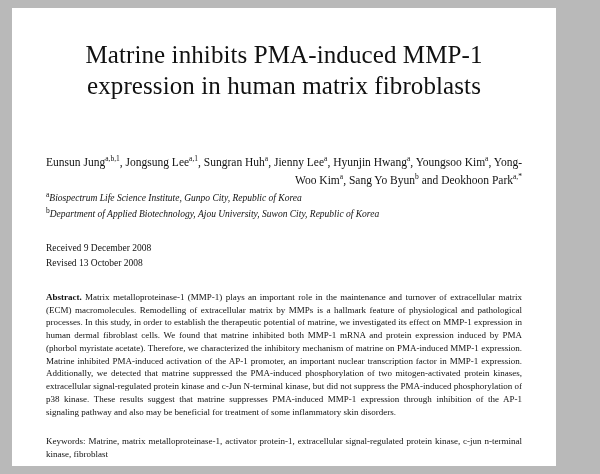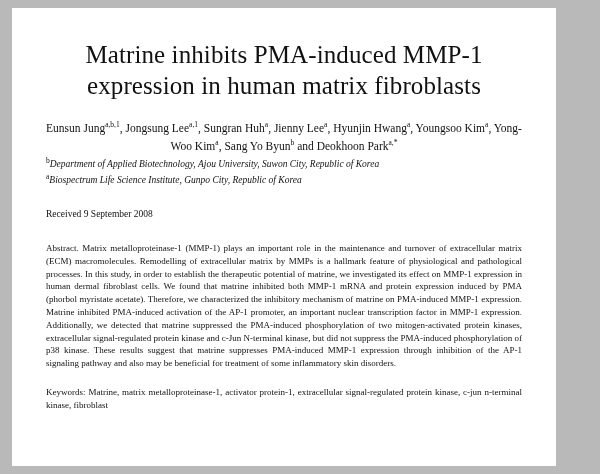--- a/index.html
+++ b/index.html
@@ -29,25 +29,25 @@
     font-size: 25px;
     line-height: 1.22;
     text-align: center;
     color: #111;
     margin: 10px 8px 0 8px;
     font-weight: normal;
     letter-spacing: 0.1px;
   }
   .title-line { display: block; }
   .authors {
-    margin-top: 18px;
+    margin-top: 52px;
     font-size: 11.5px;
     line-height: 1.5;
     color: #111;
-    text-align: center;
+    text-align: right;
   }
   .authors sup { font-size: 7.5px; vertical-align: super; }
   .affil {
     margin-top: 1px;
     font-size: 9.5px;
     line-height: 1.42;
     color: #111;
     font-style: italic;
   }
   .affil .marker { font-style: normal; font-size: 7.5px; vertical-align: super; }
@@ -59,21 +59,21 @@
     color: #111;
   }
   .history-line { display: block; }
   .abstract {
     margin-top: 20px;
     font-size: 9px;
     line-height: 1.42;
     text-align: justify;
     color: #111;
   }
-  .abstract b { font-weight: normal; }
+  .abstract b { font-weight: bold; }
   .keywords {
     margin-top: 16px;
     font-size: 9px;
     line-height: 1.45;
     text-align: justify;
     color: #111;
   }
   .keywords b { font-weight: normal; }
 </style>
 </head>
@@ -84,26 +84,27 @@
   <h1 class="title">
     <span class="title-line">Matrine inhibits PMA-induced MMP-1</span>
     <span class="title-line">expression in human matrix fibroblasts</span>
   </h1>
 
   <div class="authors">
     <span>Eunsun Jung<sup>a,b,1</sup>, </span><span>Jongsung Lee<sup>a,1</sup>, </span><span>Sungran Huh<sup>a</sup>, </span><span>Jienny Lee<sup>a</sup>, </span><span>Hyunjin Hwang<sup>a</sup>, </span><span>Youngsoo Kim<sup>a</sup>, </span><span>Yong-Woo Kim<sup>a</sup>, </span><span>Sang Yo Byun<sup>b</sup> and </span><span>Deokhoon Park<sup>a,*</sup></span>
   </div>
 
   <div class="affil">
+    <span class="affil-line"><span class="marker">a</span><span>Biospectrum Life Science Institute, Gunpo City, Republic of Korea</span></span>
     <span class="affil-line"><span class="marker">b</span><span>Department of Applied Biotechnology, Ajou University, Suwon City, Republic of Korea</span></span>
-    <span class="affil-line"><span class="marker">a</span><span>Biospectrum Life Science Institute, Gunpo City, Republic of Korea</span></span>
   </div>
 
   <div class="history">
-    <span class="history-line">Received 9 September 2008</span>
+    <span class="history-line">Received 9 December 2008</span>
+    <span class="history-line">Revised 13 October 2008</span>
   </div>
 
   <div class="abstract">
     <b>Abstract.</b><span> Matrix metalloproteinase-1 (MMP-1) plays an important role in the maintenance and turnover of extracellular matrix (ECM) macromolecules. Remodelling of extracellular matrix by MMPs is a hallmark feature of physiological and pathological processes. In this study, in order to establish the therapeutic potential of matrine, we investigated its effect on MMP-1 expression in human dermal fibroblast cells. We found that matrine inhibited both MMP-1 mRNA and protein expression induced by PMA (phorbol myristate acetate). Therefore, we characterized the inhibitory mechanism of matrine on PMA-induced MMP-1 expression. Matrine inhibited PMA-induced activation of the AP-1 promoter, an important nuclear transcription factor in MMP-1 expression. Additionally, we detected that matrine suppressed the PMA-induced phosphorylation of two mitogen-activated protein kinases, extracellular signal-regulated protein kinase and c-Jun N-terminal kinase, but did not suppress the PMA-induced phosphorylation of p38 kinase. These results suggest that matrine suppresses PMA-induced MMP-1 expression through inhibition of the AP-1 signaling pathway and also may be beneficial for treatment of some inflammatory skin disorders.</span>
   </div>
 
   <div class="keywords">
     <b>Keywords:</b><span> Matrine, matrix metalloproteinase-1, activator protein-1, extracellular signal-regulated protein kinase, c-jun n-terminal kinase, fibroblast</span>
   </div>
 

